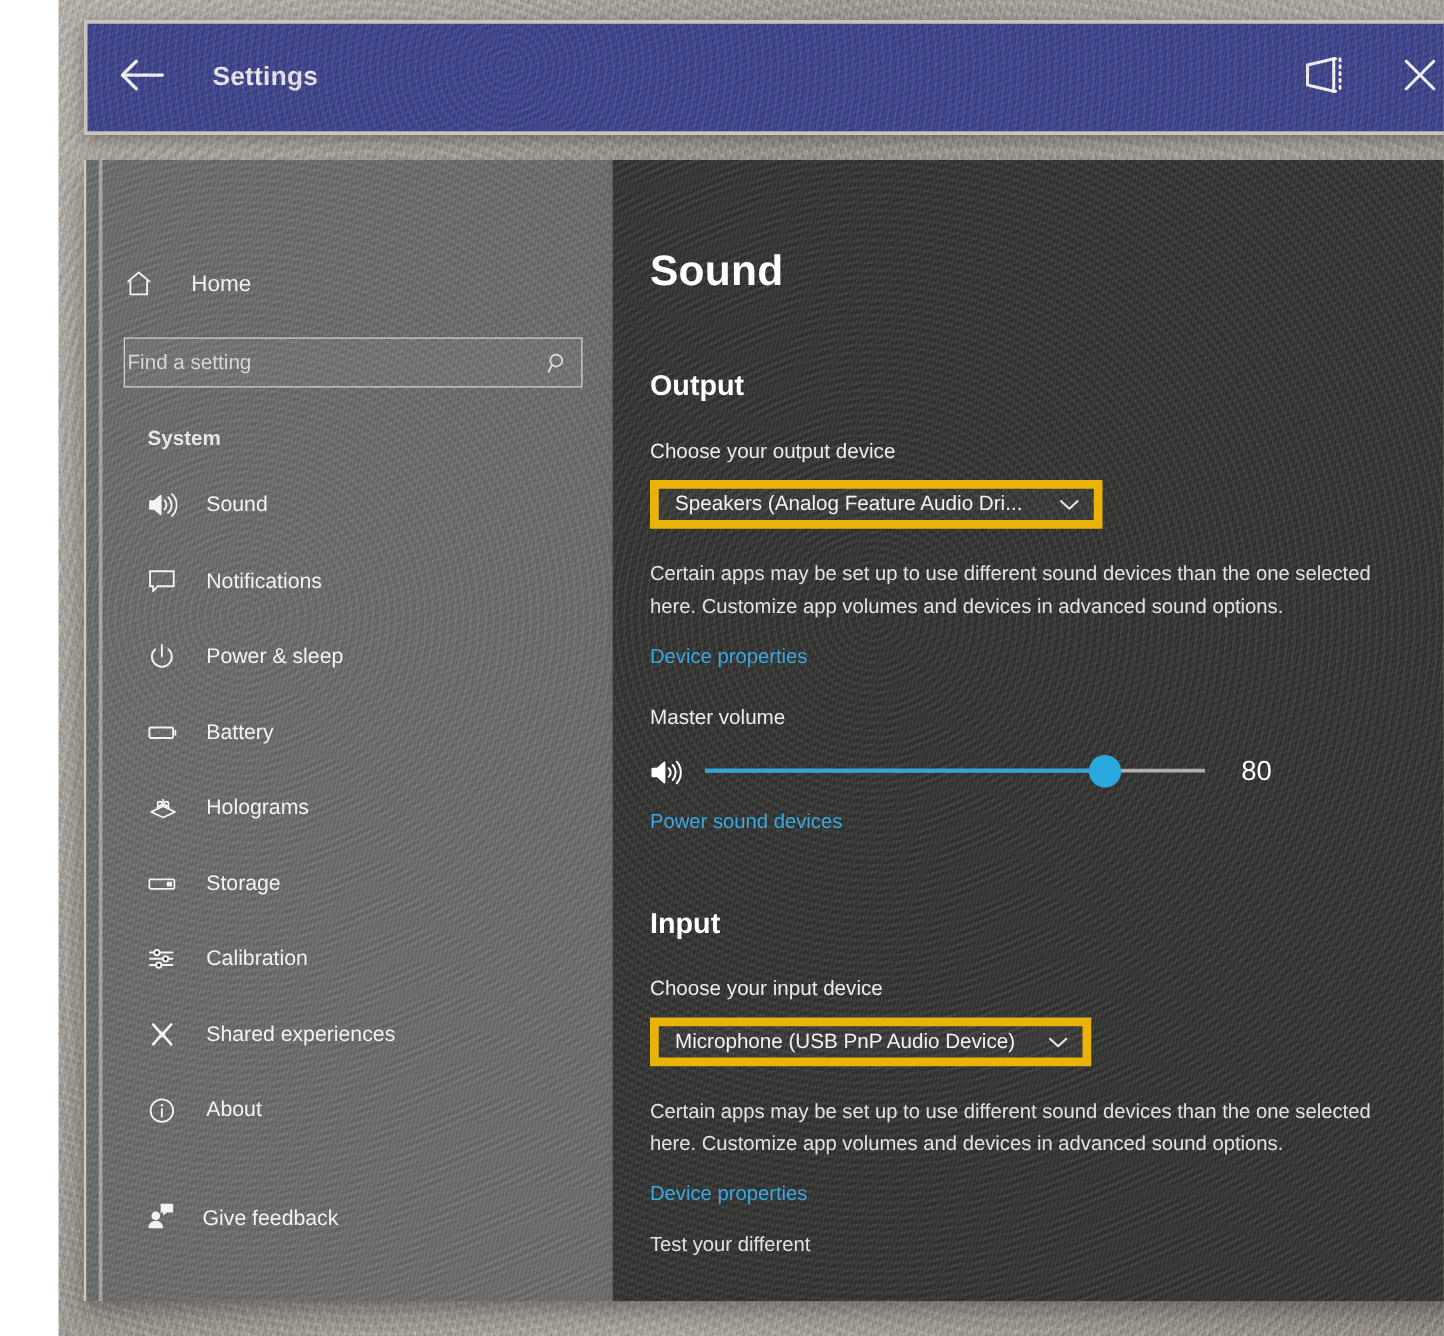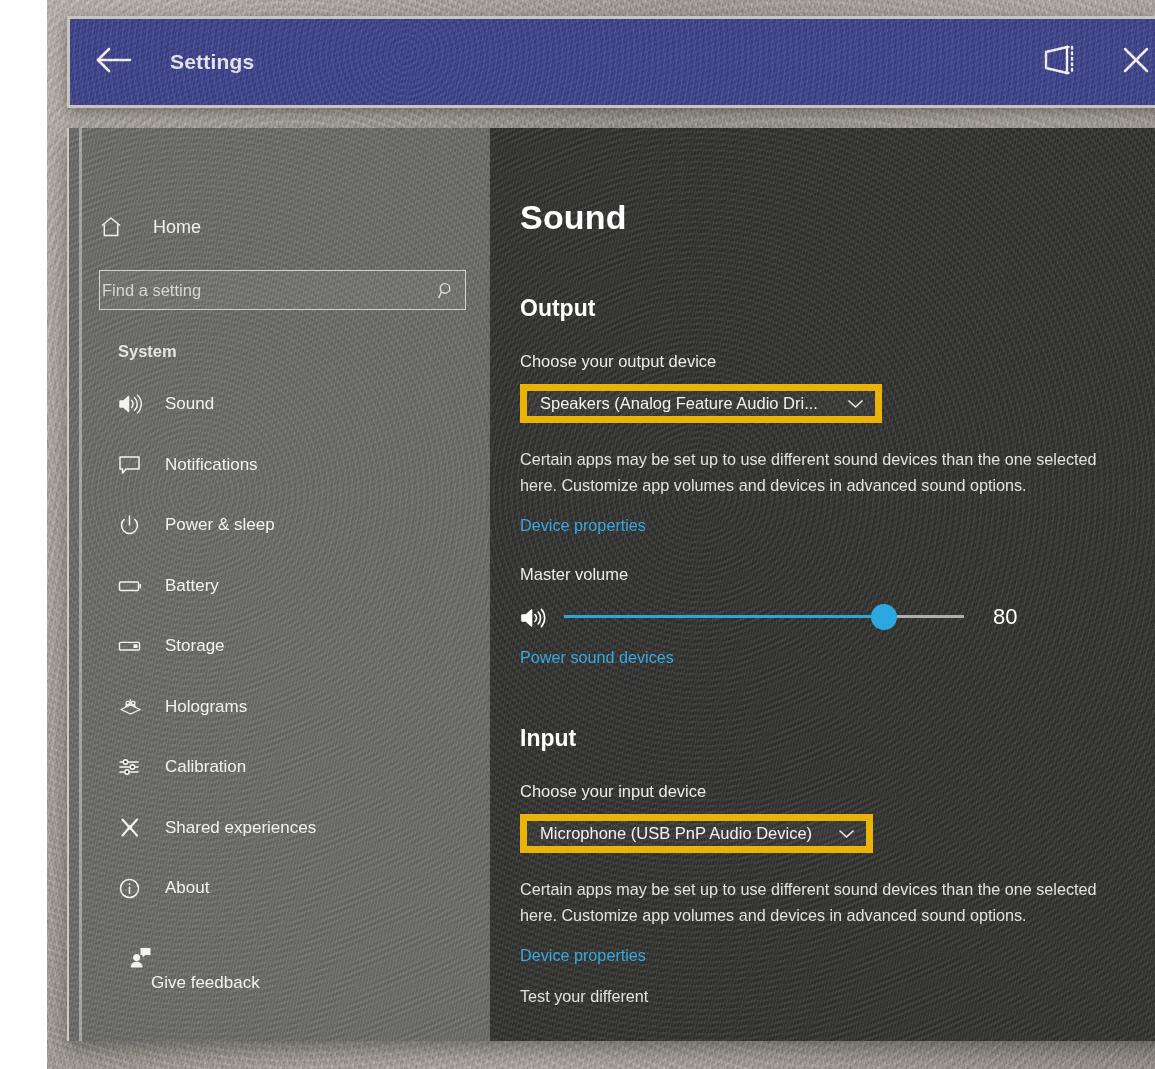--- a/index.html
+++ b/index.html
@@ -176,26 +176,25 @@
   .nav-item.selected::before {
     content: "";
     position: absolute;
     left: -31px; top: 50%;
     transform: translateY(-50%);
     width: 5px; height: 34px;
     background: #29b6e8;
   }
   #feedback-row {
     position: relative; z-index: 3;
-    display: flex; 
+    display: flex; align-items: center;
     height: 58px;
-    padding-left: 60px;
+    padding-left: 48px;
     margin-top: 27px;
     cursor: pointer;
-    flex-direction: column;
   }
   #feedback-row .lbl { color:#f2f2f2; font-size: 17px; margin-left: 22px; }
 
   
   #content {
     position: relative;
     flex: 1;
     background: #333331;
     overflow: hidden;
     padding: 70px 0 0 0;
@@ -393,39 +392,39 @@
             <svg width="25" height="16" viewBox="0 0 25 16" fill="none" stroke="#f2f2f2" stroke-width="1.5" stroke-linejoin="round">
               <rect x="1.5" y="4" width="19" height="8.4" rx="1.2"></rect>
               <path d="M22.3 6.6 V9.8" stroke-linecap="round"></path>
             </svg>
           </span>
           <span class="lbl">Battery</span>
         </div>
 
         <div class="nav-item">
           <span class="ico">
-            <svg width="25" height="16" viewBox="0 0 25 16" fill="none" stroke="#f2f2f2" stroke-width="1.4" stroke-linejoin="round">
-              <rect x="1.5" y="4.4" width="20" height="7.6" rx="1.1"></rect>
-              <rect x="15.4" y="6.3" width="4.2" height="3.8" rx="0.6" fill="#f2f2f2" stroke="none"></rect>
-            </svg>
-          </span>
-          <span class="lbl">Storage</span>
-        </div>
-
-        <div class="nav-item">
-          <span class="ico">
             <svg width="25" height="23" viewBox="0 0 25 23" fill="none" stroke="#f2f2f2" stroke-width="1.35" stroke-linejoin="round">
               <path d="M3 14.5 L12.5 10 L22 14.5 L12.5 19 Z"></path>
               <path d="M7.5 11.8 a5.4 4.6 0 0 1 10 0"></path>
               <circle cx="10" cy="8.2" r="1.9"></circle>
               <circle cx="15" cy="8.2" r="1.9"></circle>
               <path d="M12.5 4.2 V6.6"></path>
             </svg>
           </span>
           <span class="lbl">Holograms</span>
+        </div>
+
+        <div class="nav-item">
+          <span class="ico">
+            <svg width="25" height="16" viewBox="0 0 25 16" fill="none" stroke="#f2f2f2" stroke-width="1.4" stroke-linejoin="round">
+              <rect x="1.5" y="4.4" width="20" height="7.6" rx="1.1"></rect>
+              <rect x="15.4" y="6.3" width="4.2" height="3.8" rx="0.6" fill="#f2f2f2" stroke="none"></rect>
+            </svg>
+          </span>
+          <span class="lbl">Storage</span>
         </div>
 
         <div class="nav-item">
           <span class="ico">
             <svg width="24" height="22" viewBox="0 0 24 22" fill="none" stroke="#f2f2f2" stroke-width="1.6" stroke-linecap="round">
               <path d="M2 6 H20"></path>
                 <path d="M2 11 H20"></path>
                 <path d="M2 16 H20"></path>
               <circle cx="7.5" cy="6" r="2.1" fill="#333331"></circle>
               <circle cx="14.5" cy="11" r="2.1" fill="#333331"></circle>

